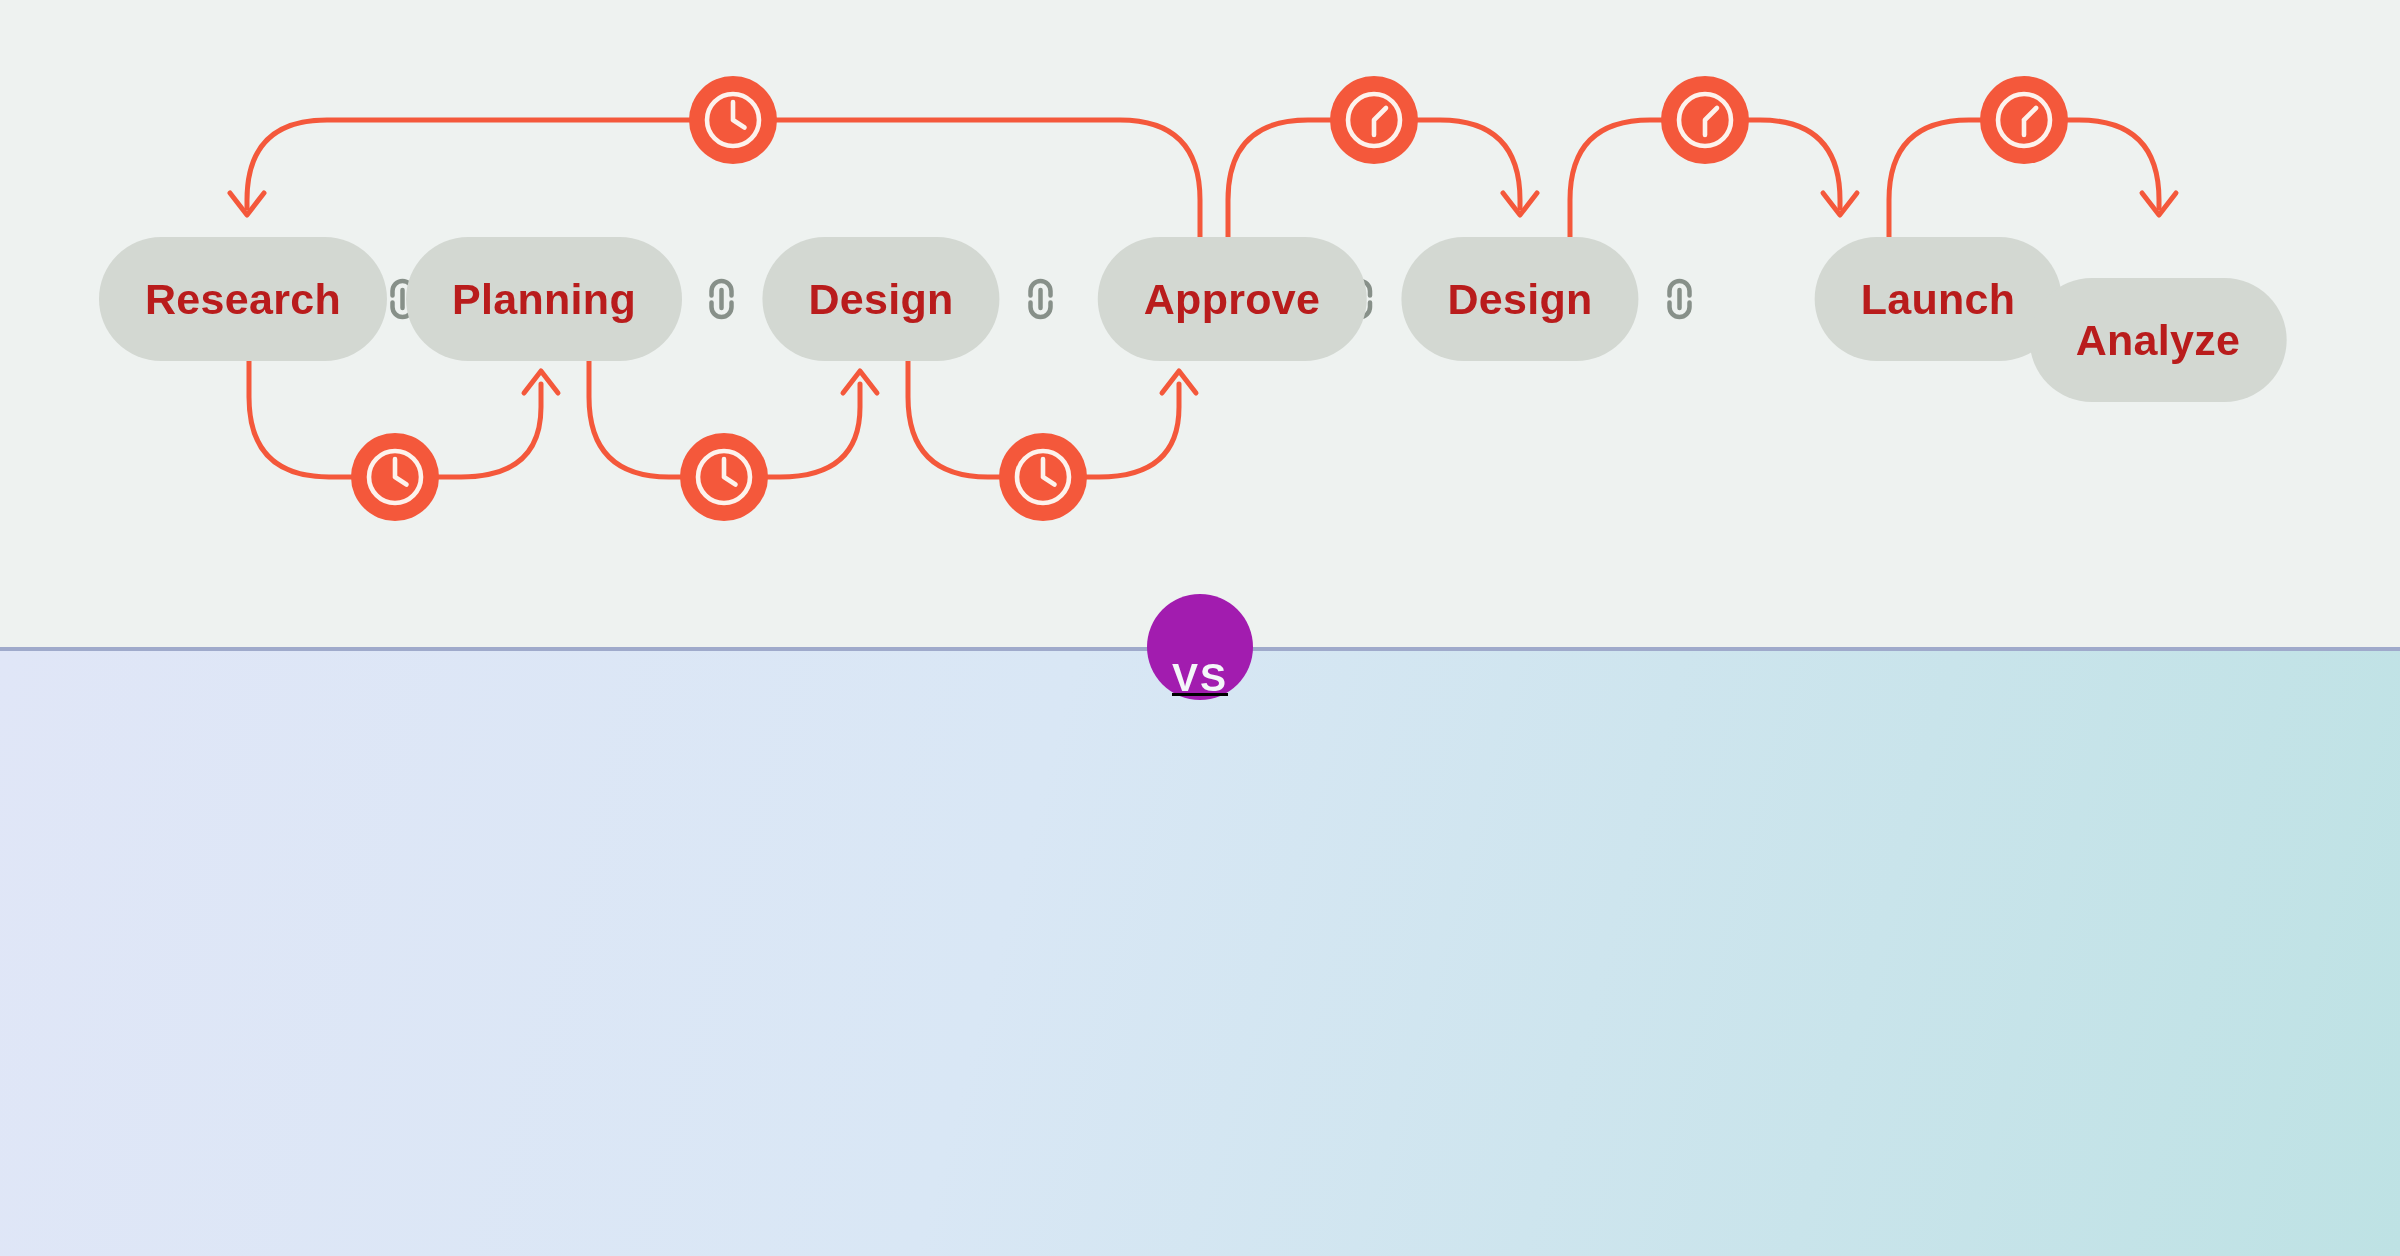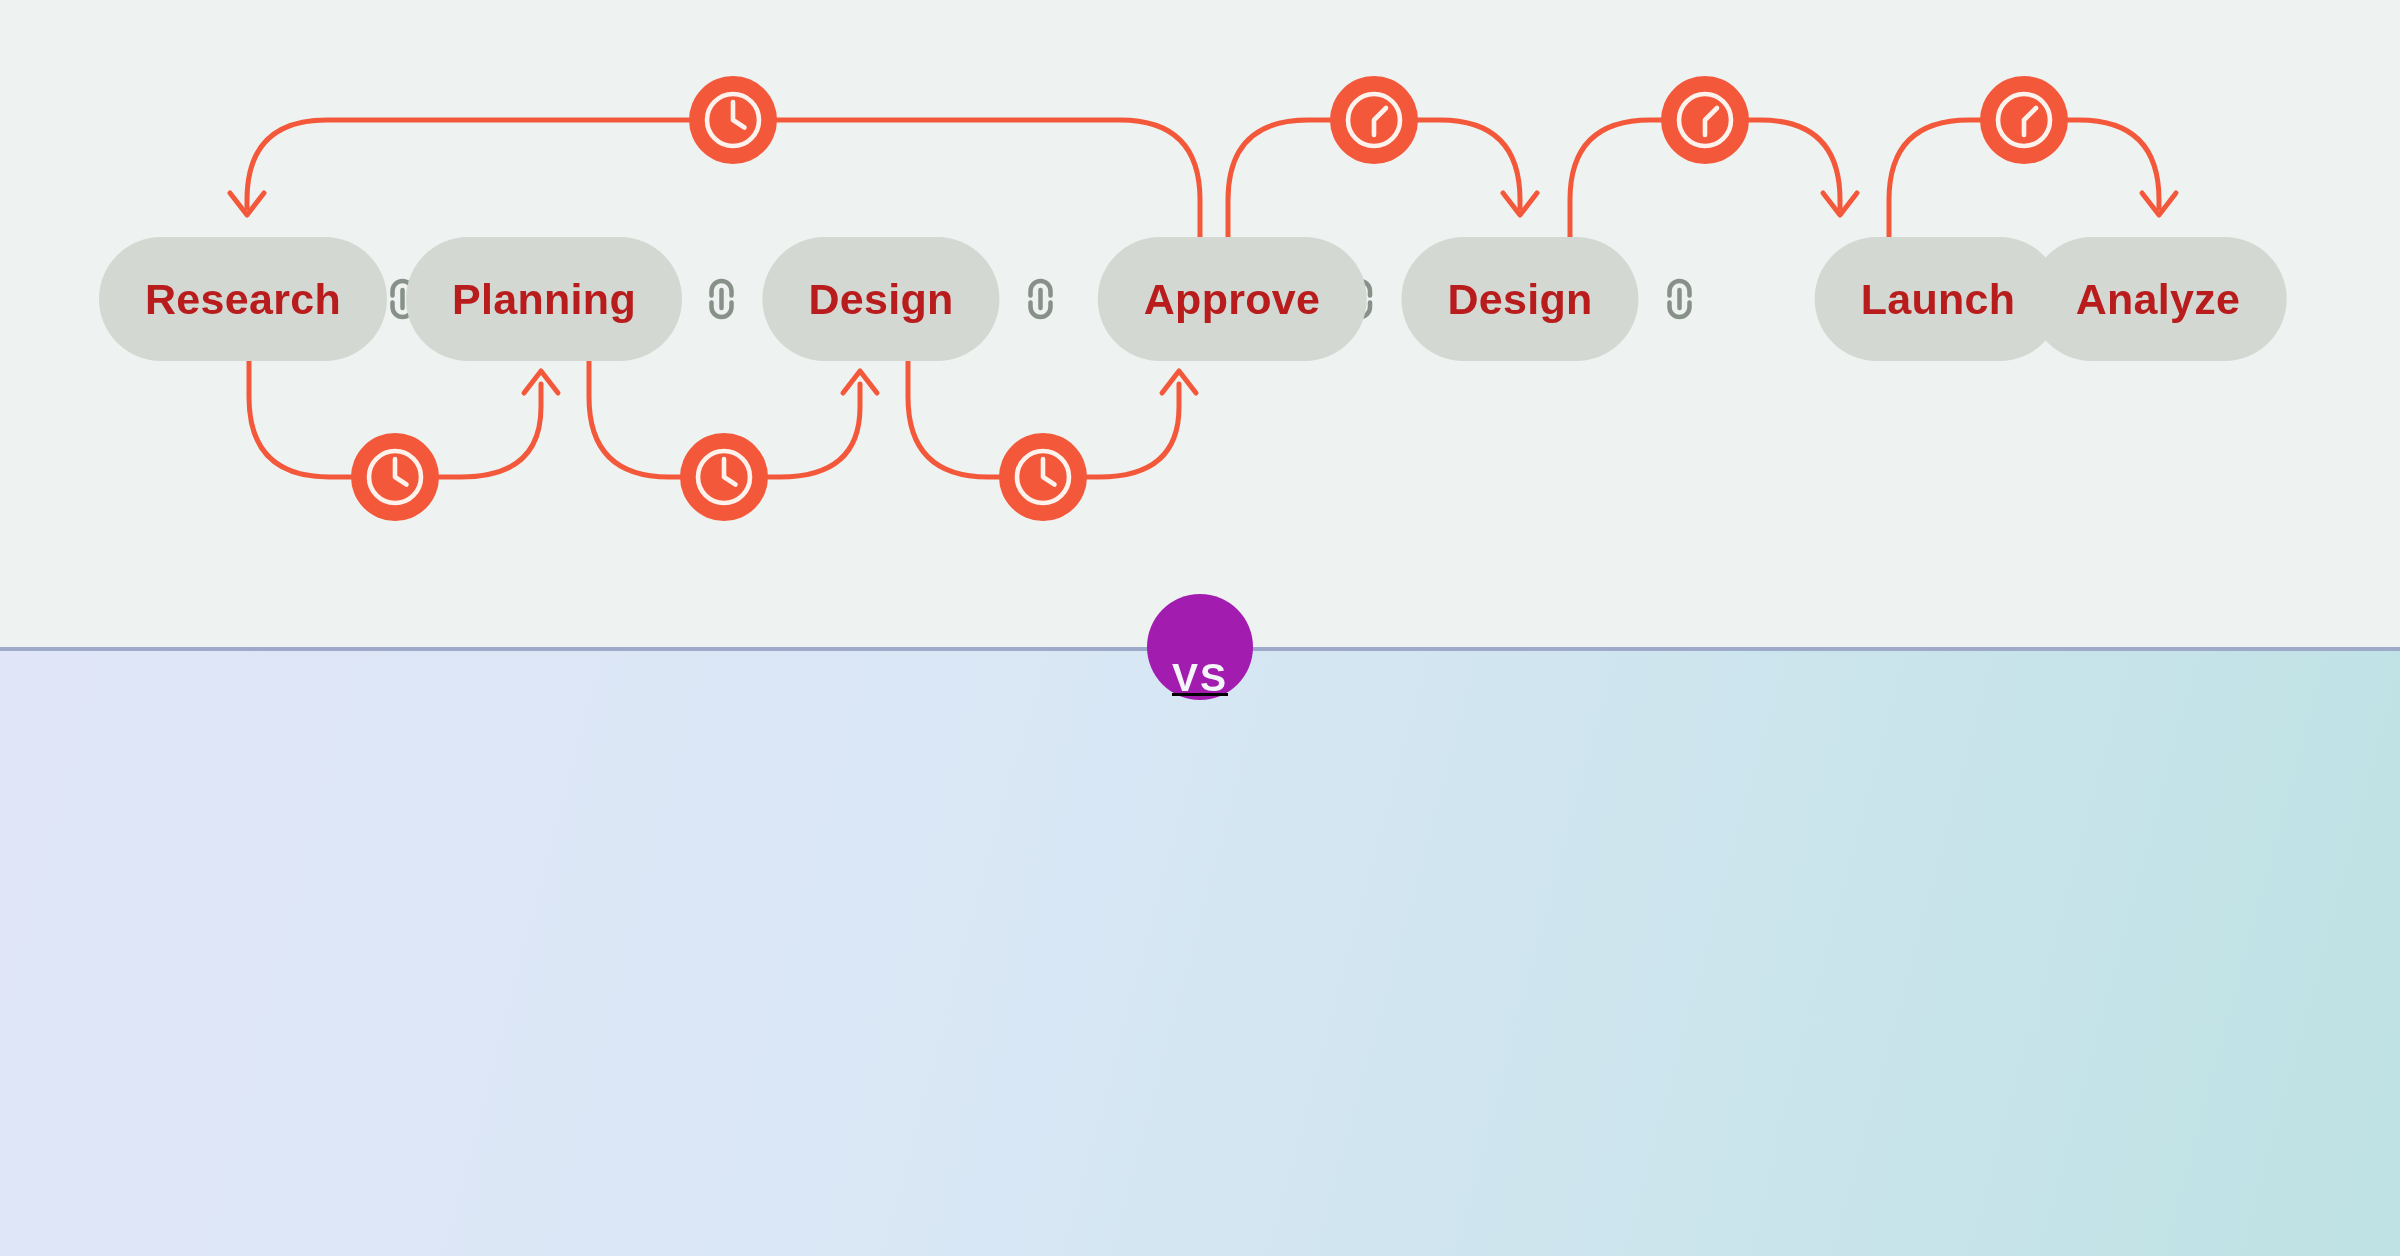--- a/index.html
+++ b/index.html
@@ -145,21 +145,21 @@
         </div>
         <div class="stage-pill" style="left: 1232px;">
           <span>Approve</span>
         </div>
         <div class="stage-pill" style="left: 1520px;">
           <span>Design</span>
         </div>
         <div class="stage-pill" style="left: 1938px;">
           <span>Launch</span>
         </div>
-        <div class="stage-pill" style="left: 2158px;">
+        <div class="stage-pill" style="left: 2158px; margin-top: 41px;">
           <span>Analyze</span>
         </div>
       </div>
   </section>
 
   <div id="vs-badge">
     <span>VS</span>
   </div>
 
   <section id="agent-panel">

